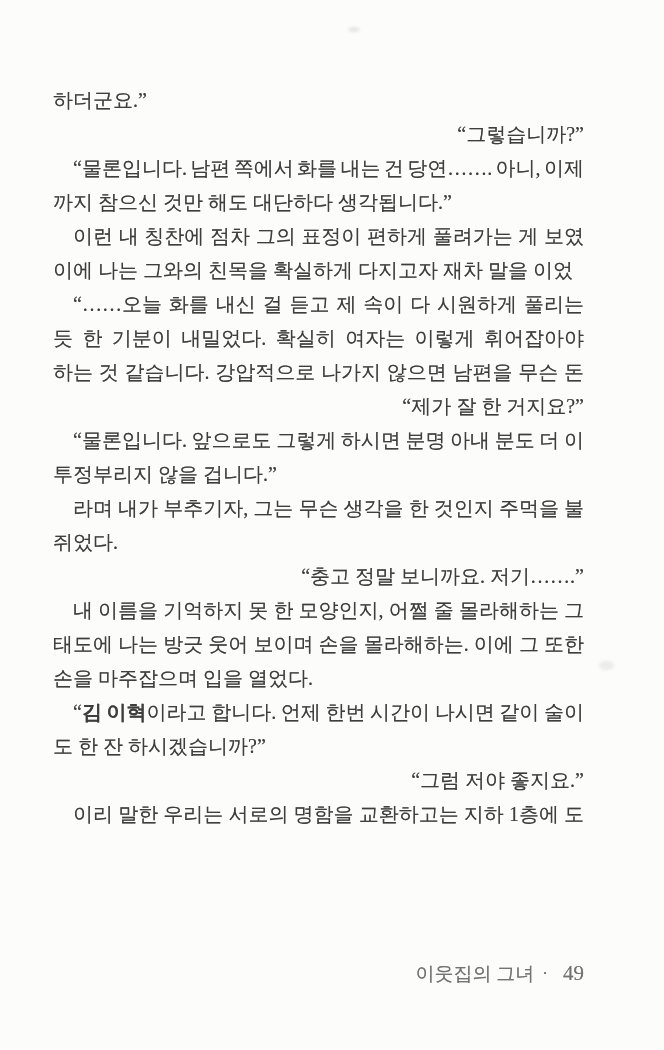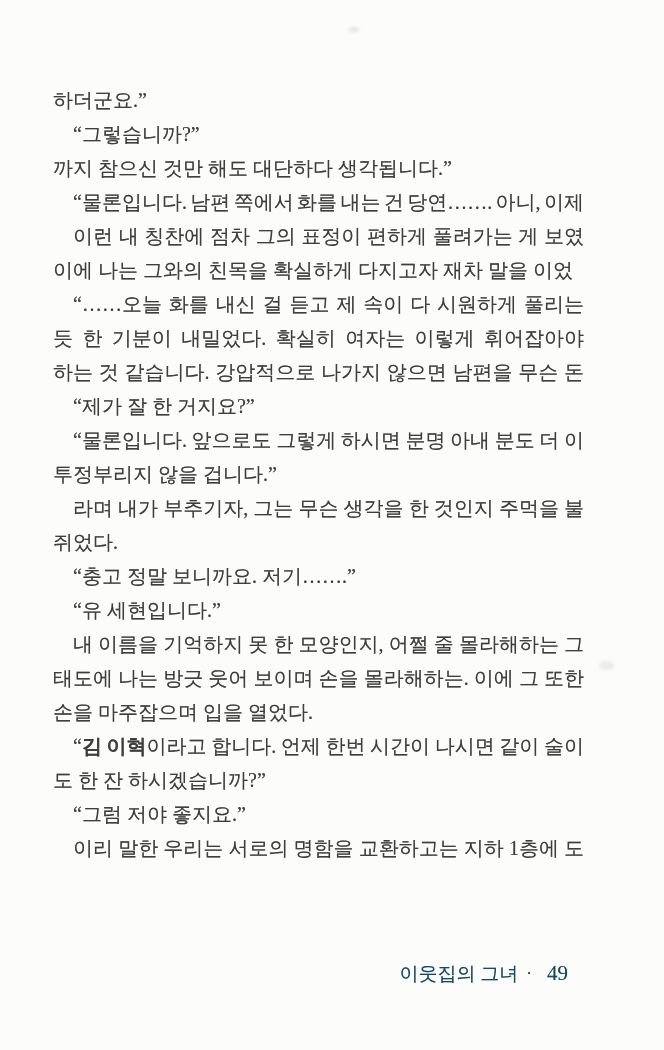--- a/index.html
+++ b/index.html
@@ -20,34 +20,34 @@
   }
   .line {
     height: 34px;
     line-height: 34px;
     font-size: 20px;
     overflow: hidden;
     text-align: left;
     white-space: pre-wrap;
     text-shadow: 0 0 0.5px rgba(62,62,62,0.55);
   }
-  .line.indent { padding-left: 20px; }
+  .line.indent { padding-left: 20px; text-align: right; }
   .line.justify {
     text-align: justify;
     text-align-last: justify;
     word-spacing: -2px;
   }
   .line .bold { font-weight: bold; }
   .footer {
     position: absolute;
     top: 958px;
-    right: 96px;
+    right: 80px;
     font-size: 19px;
     line-height: 30px;
-    color: #0c4a6e;
+    color: #737373;
     text-shadow: 0 0 0.5px rgba(62,62,62,0.5);
     white-space: nowrap;
   }
   .footer .sep { display: inline-block; margin: 0 10px 0 8px; font-size: 17px; vertical-align: 1px; }
   .footer .num { display: inline-block; margin-left: 5px; font-size: 21px; }
   .smudge {
     position: absolute;
     border-radius: 50%;
     background: rgba(190,190,188,0.35);
     filter: blur(1.5px);
@@ -58,34 +58,33 @@
 </head>
 <body>
 
 <div class="page">
   <div class="smudge s1"></div>
   <div class="smudge s2"></div>
 
   <div class="text-block">
       <div class="line"><span>하더군요.”</span></div>
       <div class="line indent"><span>“그렇습니까?”</span></div>
+      <div class="line indent justify"><span>“물론입니다. 남편 쪽에서 화를 내는 건 당연……. 아니, 이제</span></div>
       <div class="line"><span>까지 참으신 것만 해도 대단하다 생각됩니다.”</span></div>
-      <div class="line indent justify"><span>“물론입니다. 남편 쪽에서 화를 내는 건 당연……. 아니, 이제</span></div>
       <div class="line indent justify"><span>이런 내 칭찬에 점차 그의 표정이 편하게 풀려가는 게 보였다.</span></div>
       <div class="line"><span>이에 나는 그와의 친목을 확실하게 다지고자 재차 말을 이었다.</span></div>
       <div class="line indent justify"><span>“……오늘 화를 내신 걸 듣고 제 속이 다 시원하게 풀리는</span></div>
       <div class="line justify"><span>듯 한 기분이 내밀었다. 확실히 여자는 이렇게 휘어잡아야</span></div>
       <div class="line justify"><span>하는 것 같습니다. 강압적으로 나가지 않으면 남편을 무슨 돈</span></div>
       <div class="line indent"><span>“제가 잘 한 거지요?”</span></div>
       <div class="line indent justify"><span>“물론입니다. 앞으로도 그렇게 하시면 분명 아내 분도 더 이상</span></div>
       <div class="line"><span>투정부리지 않을 겁니다.”</span></div>
       <div class="line indent justify"><span>라며 내가 부추기자, 그는 무슨 생각을 한 것인지 주먹을 불끈</span></div>
       <div class="line"><span>쥐었다.</span></div>
       <div class="line indent"><span>“충고 정말 보니까요. 저기…….”</span></div>
-      <div class="line indent"><span>“유 세현입니다.”</span></div>
       <div class="line indent justify"><span>내 이름을 기억하지 못 한 모양인지, 어쩔 줄 몰라해하는 그의</span></div>
       <div class="line justify"><span>태도에 나는 방긋 웃어 보이며 손을 몰라해하는. 이에 그 또한 내</span></div>
       <div class="line"><span>손을 마주잡으며 입을 열었다.</span></div>
       <div class="line indent justify"><span>“</span><span class="bold">김 이혁</span><span>이라고 합니다. 언제 한번 시간이 나시면 같이 술이라</span></div>
       <div class="line"><span>도 한 잔 하시겠습니까?”</span></div>
       <div class="line indent"><span>“그럼 저야 좋지요.”</span></div>
       <div class="line indent justify"><span>이리 말한 우리는 서로의 명함을 교환하고는 지하 1층에 도착</span></div>
     </div>
 
   <div class="footer"><span>이웃집의 그녀</span><span class="sep">·</span><span class="num">49</span>

